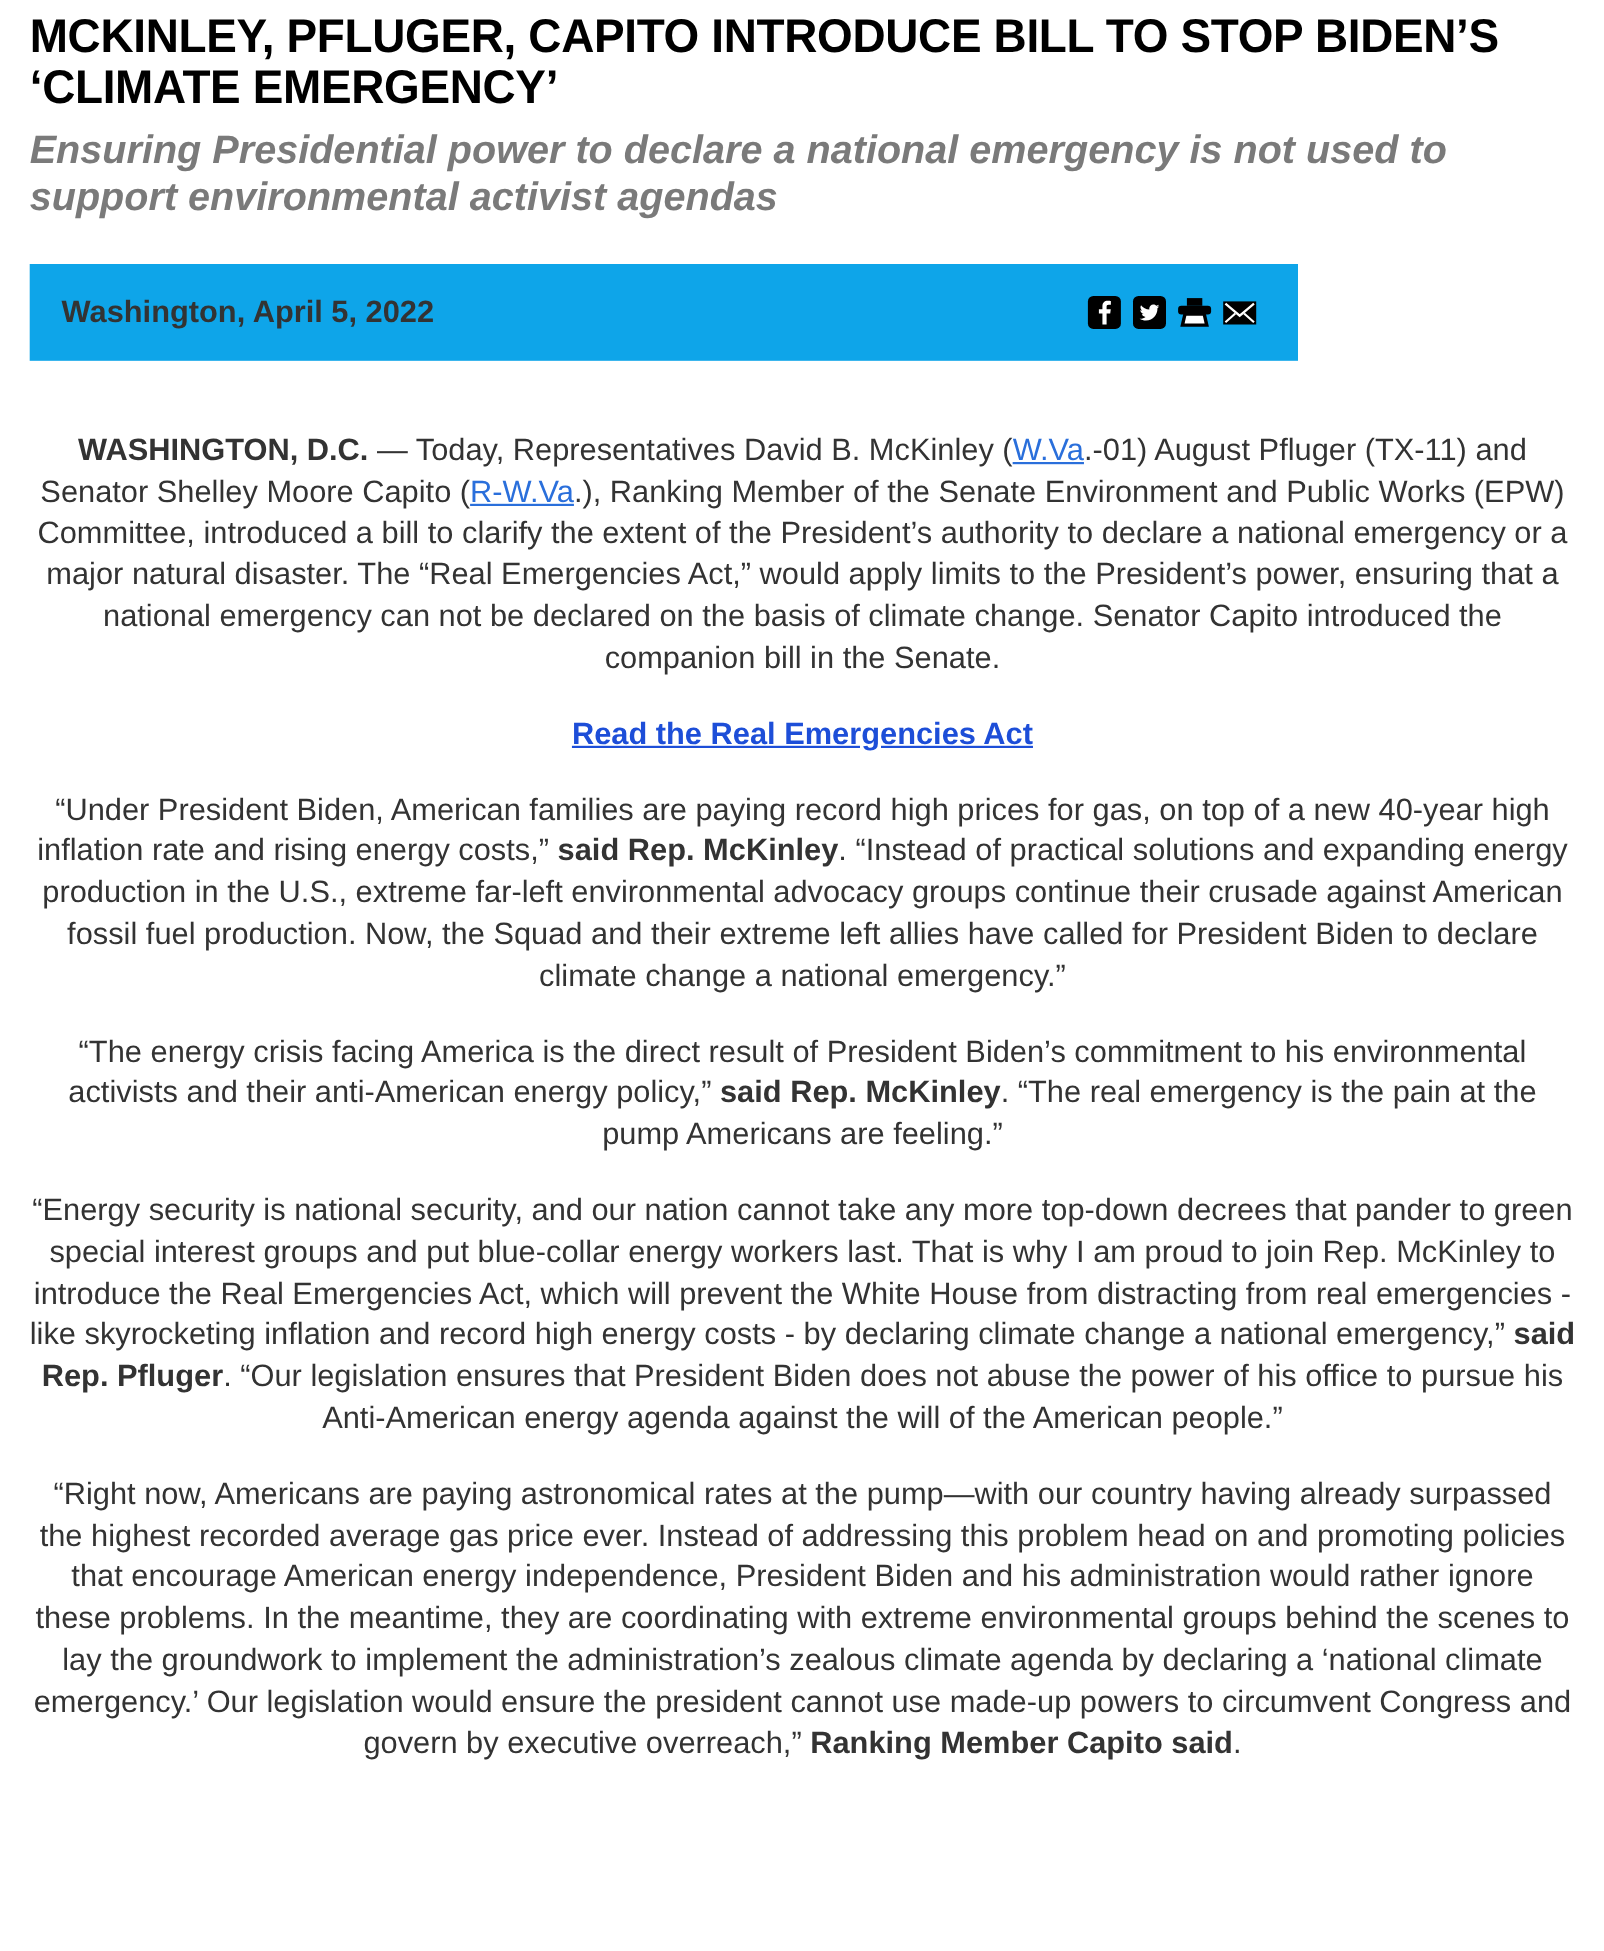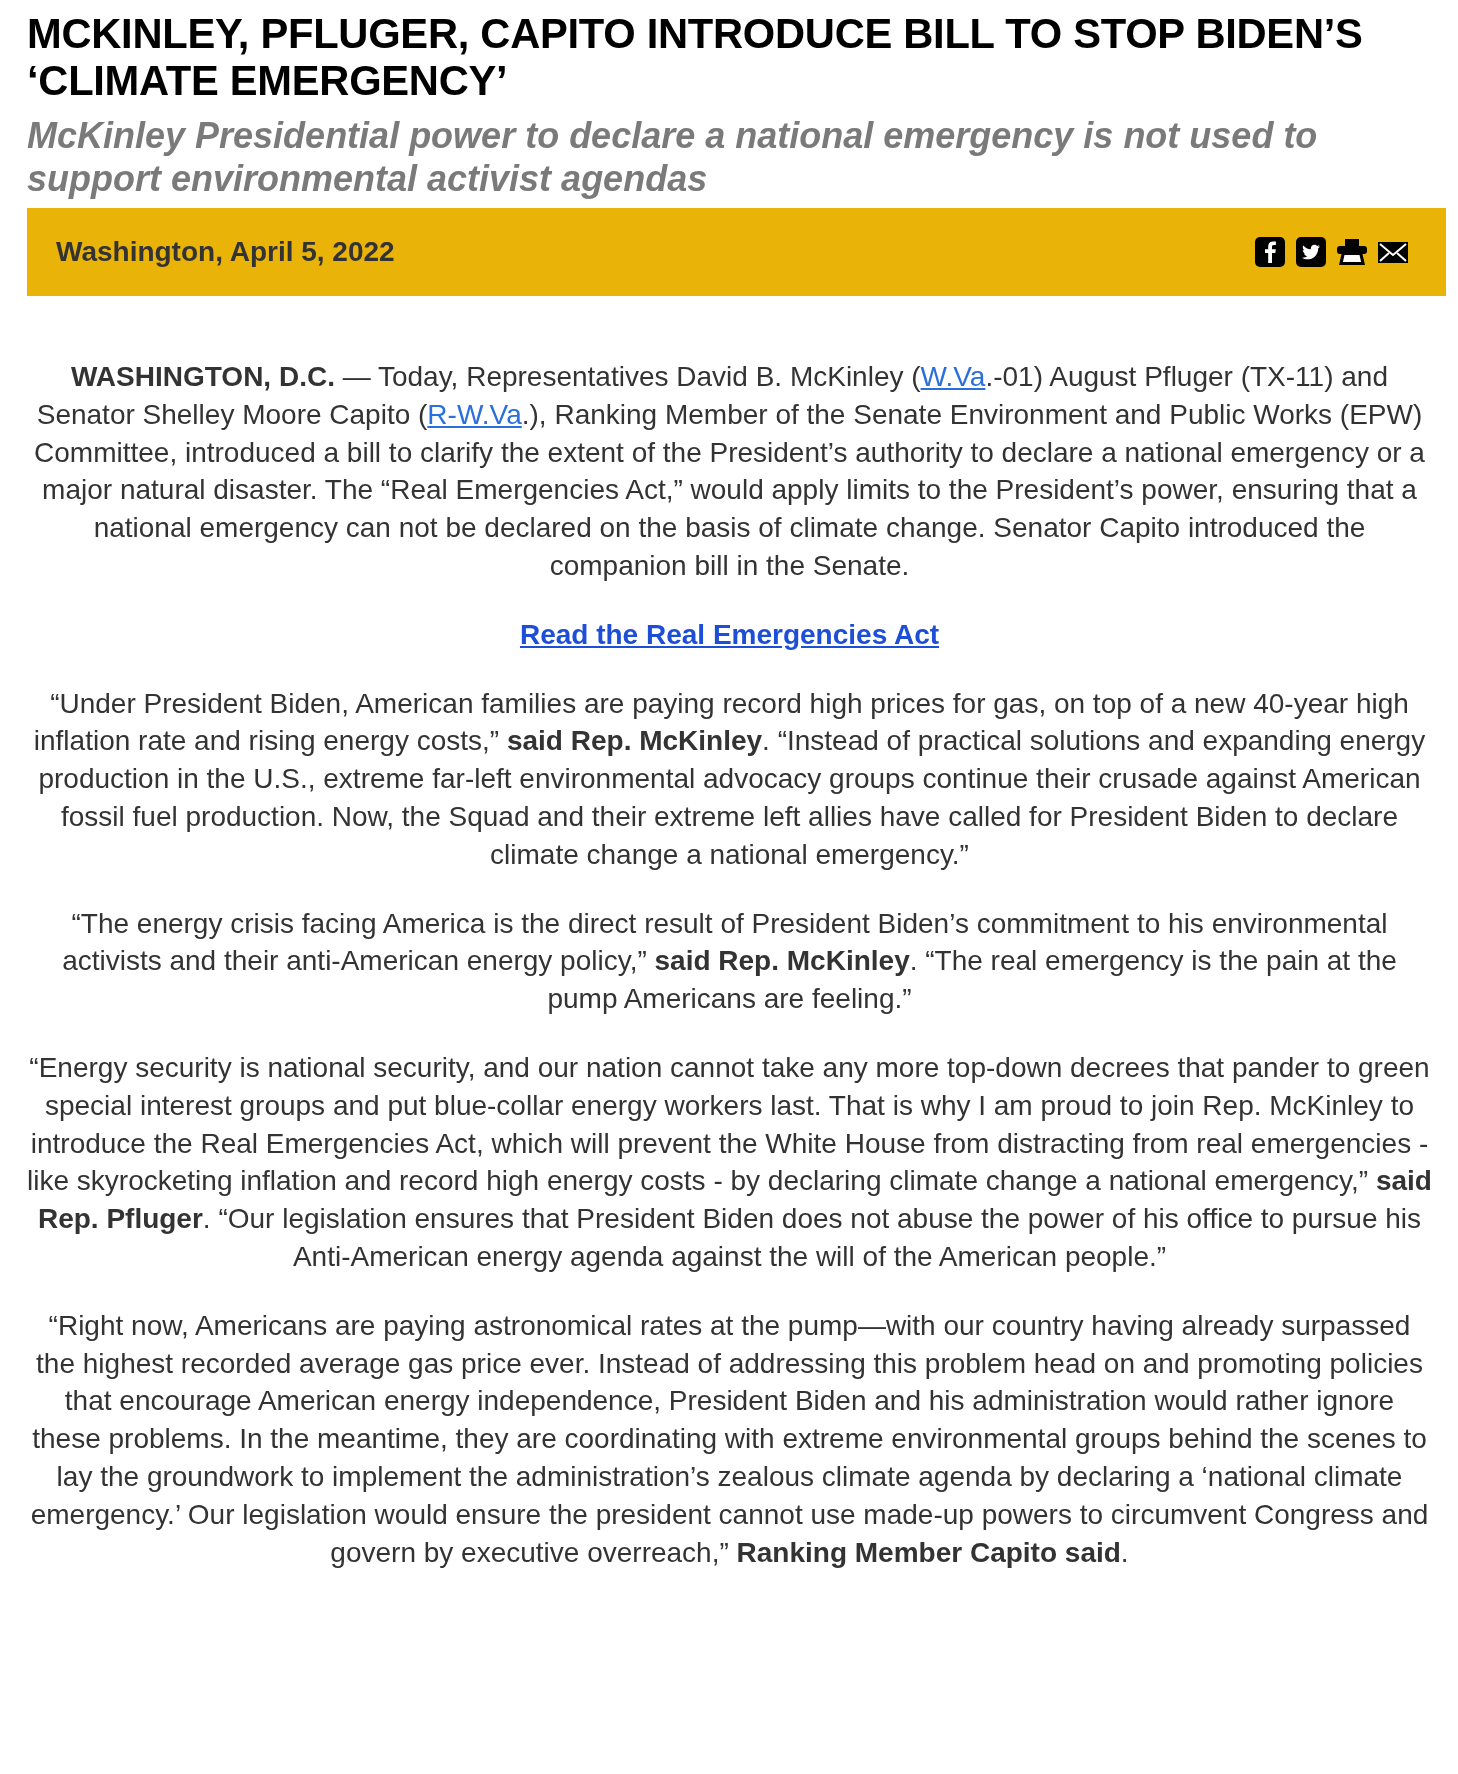--- a/index.html
+++ b/index.html
@@ -26,24 +26,24 @@
     h2.subtitle {
       margin: 10px 0 0 0;
       font-family: "Liberation Sans", sans-serif;
       font-weight: 700;
       font-style: italic;
       font-size: 36px;
       line-height: 43px;
       color: #7a7a7a;
     }
     .dateline-bar {
-      margin-top: 8px;
-      background: #eab308;
+      margin-top: 40px;
+      background: #0ea5e9;
       height: 88px;
-      width: 1419px;
+      width: 1153px;
       display: flex;
       align-items: center;
       justify-content: space-between;
       box-sizing: border-box;
       padding: 0 36px 0 29px;
     }
     .dateline {
       font-weight: 700;
       font-size: 28px;
       color: #333333;
@@ -63,21 +63,21 @@
     .body-text b { font-weight: 700; }
     a.inline-link { color: #2a6fdb; text-decoration: underline; }
     a.act-link { color: #1d4ed8; font-weight: 700; }
   </style>
 </head>
 <body>
 
 <div class="page">
 
   <h1 class="title">MCKINLEY, PFLUGER, CAPITO INTRODUCE BILL TO STOP BIDEN’S ‘CLIMATE EMERGENCY’</h1>
-  <h2 class="subtitle">McKinley Presidential power to declare a national emergency is not used to support environmental activist agendas</h2>
+  <h2 class="subtitle">Ensuring Presidential power to declare a national emergency is not used to support environmental activist agendas</h2>
 
   <div class="dateline-bar">
     <span class="dateline">Washington, April 5, 2022</span>
     <div class="share-icons">
       <span class="ico">
         <svg width="32" height="32" viewBox="0 0 32 32">
           <rect x="1" y="1" width="30" height="30" rx="5" fill="#000"></rect>
           <path d="M18 27V17h3.3l.5-3.8H18v-2.4c0-1.1.3-1.8 1.9-1.8h2V5.6c-.4 0-1.6-.2-2.9-.2-2.9 0-4.8 1.7-4.8 4.9v2.9h-3.2V17h3.2v10z" fill="#fff"></path>
         </svg>
       </span>

